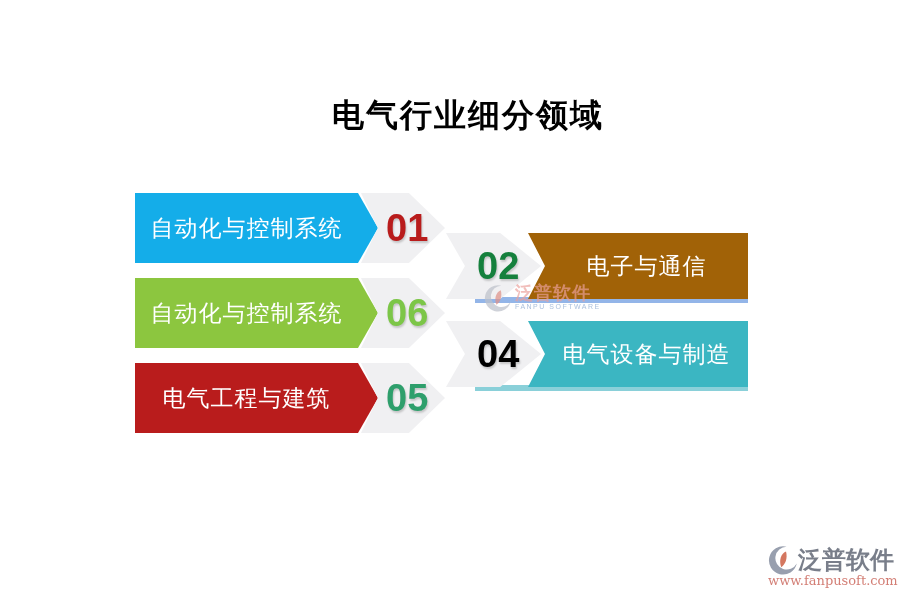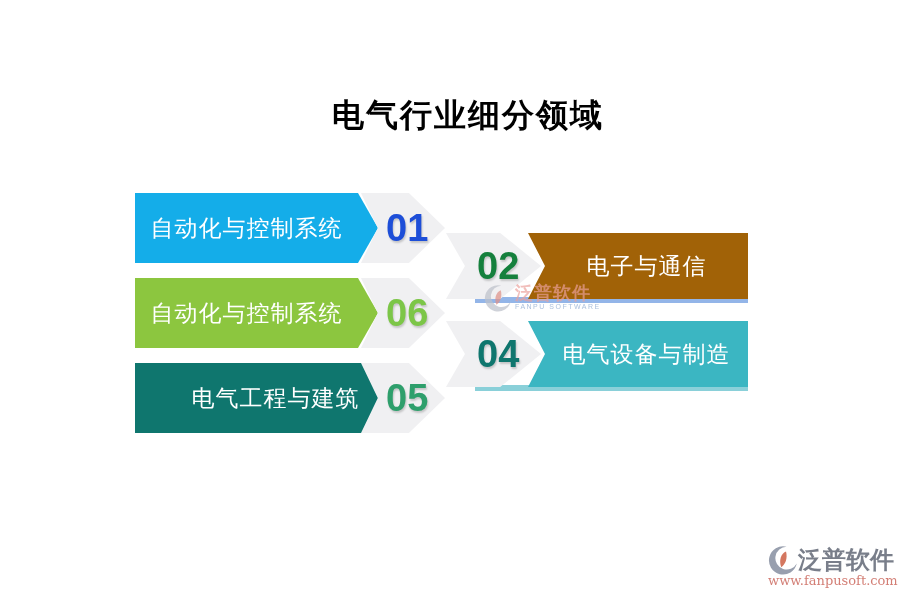--- a/index.html
+++ b/index.html
@@ -57,21 +57,21 @@
 <body>
 
 <div class="canvas">
 
   <div class="title">电气行业细分领域</div>
 
   <div class="bar left r1" style="background-color: rgb(20, 173, 233);">
     <span class="bar-label">自动化与控制系统</span>
   </div>
   <div class="chev left r1" style="background-color: rgb(240, 240, 242);">
-    <span class="num" style="color: #1d4ed8;">01</span>
+    <span class="num" style="color: #b91c1c;">01</span>
   </div>
 
   <div class="strip s2" style="background-color: rgb(147, 181, 232);"></div>
   <div class="bar right r2" style="background-color: #a16207;">
     <span class="bar-label">电子与通信</span>
   </div>
   <div class="chev right r2" style="background-color: rgb(240, 240, 242);">
     <span class="num" style="color: #15803d;">02</span>
   </div>
 
@@ -80,24 +80,24 @@
   </div>
   <div class="chev left r3" style="background-color: rgb(240, 240, 242);">
     <span class="num" style="color: rgb(124, 198, 72);">06</span>
   </div>
 
   <div class="strip s4" style="background-color: rgb(138, 208, 217);"></div>
   <div class="bar right r4" style="background-color: rgb(59, 182, 194);">
     <span class="bar-label">电气设备与制造</span>
   </div>
   <div class="chev right r4" style="background-color: rgb(240, 240, 242);">
-    <span class="num" style="color: #0f766e;">04</span>
+    <span class="num" style="color: #000000;">04</span>
   </div>
 
-  <div class="bar left r5" style="background-color: #0f766e; padding-left: 29px;">
+  <div class="bar left r5" style="background-color: #b91c1c;">
     <span class="bar-label">电气工程与建筑</span>
   </div>
   <div class="chev left r5" style="background-color: rgb(240, 240, 242);">
     <span class="num" style="color: rgb(46, 159, 108);">05</span>
   </div>
 
   <div class="wm-center">
     <svg class="logo-svg" width="28" height="28" viewBox="0 0 100 100">
       <path d="M62 6 A47 47 0 1 0 96 62 A38 38 0 1 1 62 6 Z" fill="#bdc1ca" opacity="0.85"></path>
       <path d="M60 22 C 42 30, 36 52, 44 74 C 58 66, 66 44, 60 22 Z" fill="#de9289" opacity="0.85"></path>

